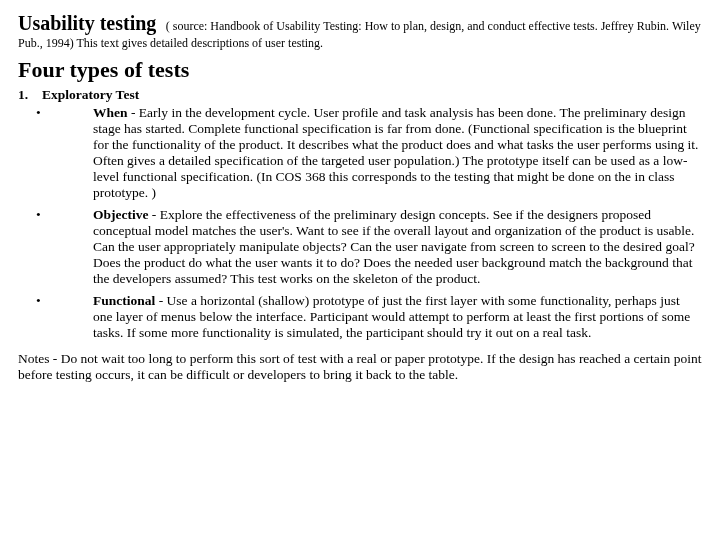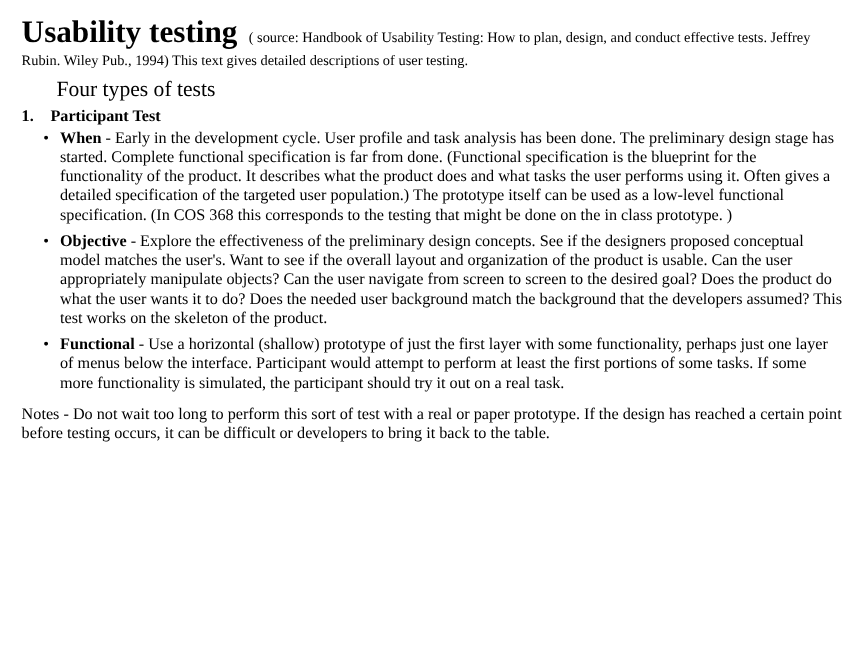--- a/index.html
+++ b/index.html
@@ -16,37 +16,36 @@
       font-size: 13.5px;
       color: #000000;
       padding: 12px 18px 12px 18px;
     }
 
     .page-title-block {
       margin-bottom: 6px;
     }
 
     .main-title {
-      font-size: 26px;
+      font-size: 20px;
       font-weight: bold;
       display: inline;
     }
 
     .subtitle-source {
       font-size: 12px;
       font-weight: normal;
       display: inline;
       margin-left: 6px;
     }
 
     .section-heading {
-      font-size: 18px;
-      font-weight: normal;
+      font-size: 22px;
+      font-weight: bold;
       margin-bottom: 4px;
-      margin-left: 29px;
     }
 
     .numbered-item {
       display: flex;
       gap: 6px;
       margin-bottom: 2px;
     }
 
     .numbered-item .num {
       font-weight: bold;
@@ -69,20 +68,21 @@
       align-items: flex-start;
     }
 
     .bullet-dot {
       min-width: 10px;
       margin-top: 0px;
     }
 
     .bullet-content {
       flex: 1;
+      margin-left: 43px;
     }
 
     .bold-term {
       font-weight: bold;
     }
 
     .notes-block {
       margin-top: 10px;
       font-size: 13.5px;
     }
@@ -92,21 +92,21 @@
 
 <div class="page-title-block">
   <span class="main-title">Usability testing</span>
   <span class="subtitle-source">( source: Handbook of Usability Testing: How to plan, design, and conduct effective tests.  Jeffrey Rubin.  Wiley Pub., 1994)  This text gives detailed descriptions of user testing.</span>
 </div>
 
 <div class="section-heading">Four types of tests</div>
 
 <div class="numbered-item">
   <span class="num">1.</span>
-  <span class="label">Participant Test</span>
+  <span class="label">Exploratory Test</span>
 </div>
 
 <div class="bullet-list">
 
   <div class="bullet-item">
     <span class="bullet-dot">•</span>
     <div class="bullet-content">
       <span class="bold-term">When</span><span> - </span><span>Early in the development cycle.  User profile and task analysis has been done.  The preliminary design stage has started. Complete functional specification is far from done.  (Functional specification is the blueprint for the functionality of the product.  It describes what the product does and what tasks the user performs using it.  Often gives a detailed specification of the targeted user population.)   The prototype itself can be used as a low-level  functional specification.  (In COS 368 this corresponds to the testing that might be done on the in class prototype. )</span>
     </div>
   </div>

